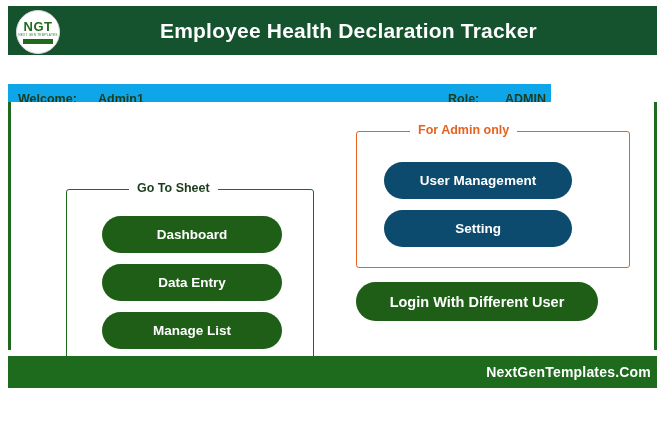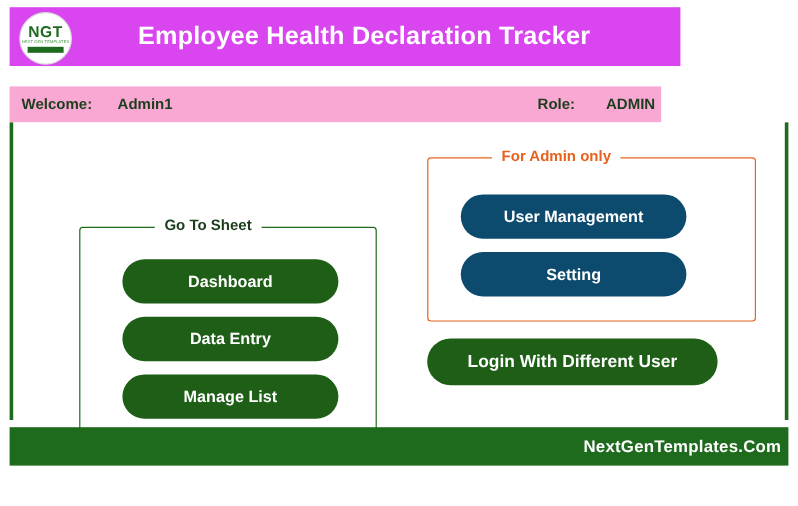--- a/index.html
+++ b/index.html
@@ -18,23 +18,23 @@
     width: 665px;
     height: 422px;
     background: #ffffff;
     box-sizing: border-box;
   }
   
   .header {
     position: absolute;
     left: 8px;
     top: 6px;
-    width: 559px;
+    width: 649px;
     height: 49px;
-    background: #d946ef;
+    background: #14532d;
     display: flex;
     align-items: center;
     box-sizing: border-box;
     padding-left: 32px;
   }
   .logo {
     position: absolute;
     left: 8px;
     top: 4px;
     width: 42px;
@@ -73,24 +73,24 @@
     text-align: center;
     color: #ffffff;
     font-size: 21px;
     font-weight: bold;
     letter-spacing: 0.2px;
   }
   
   .welcome-bar {
     position: absolute;
     left: 8px;
-    top: 72px;
+    top: 84px;
     width: 543px;
     height: 30px;
-    background: #f9a8d4;
+    background: #0ea5e9;
     display: flex;
     align-items: center;
     box-sizing: border-box;
   }
   .welcome-label {
     position: absolute;
     left: 10px;
     font-size: 12.5px;
     font-weight: bold;
     color: #1b3d1b;

